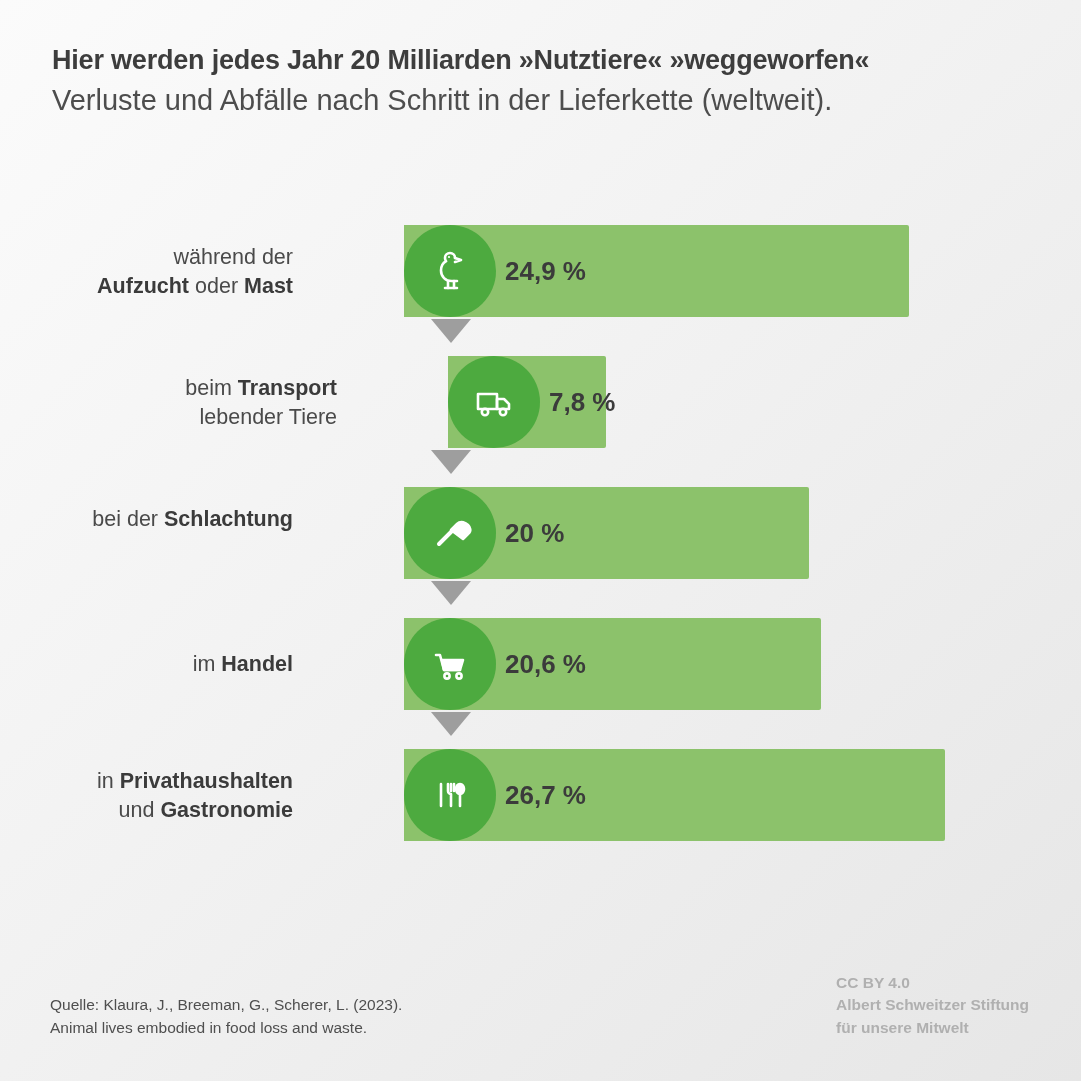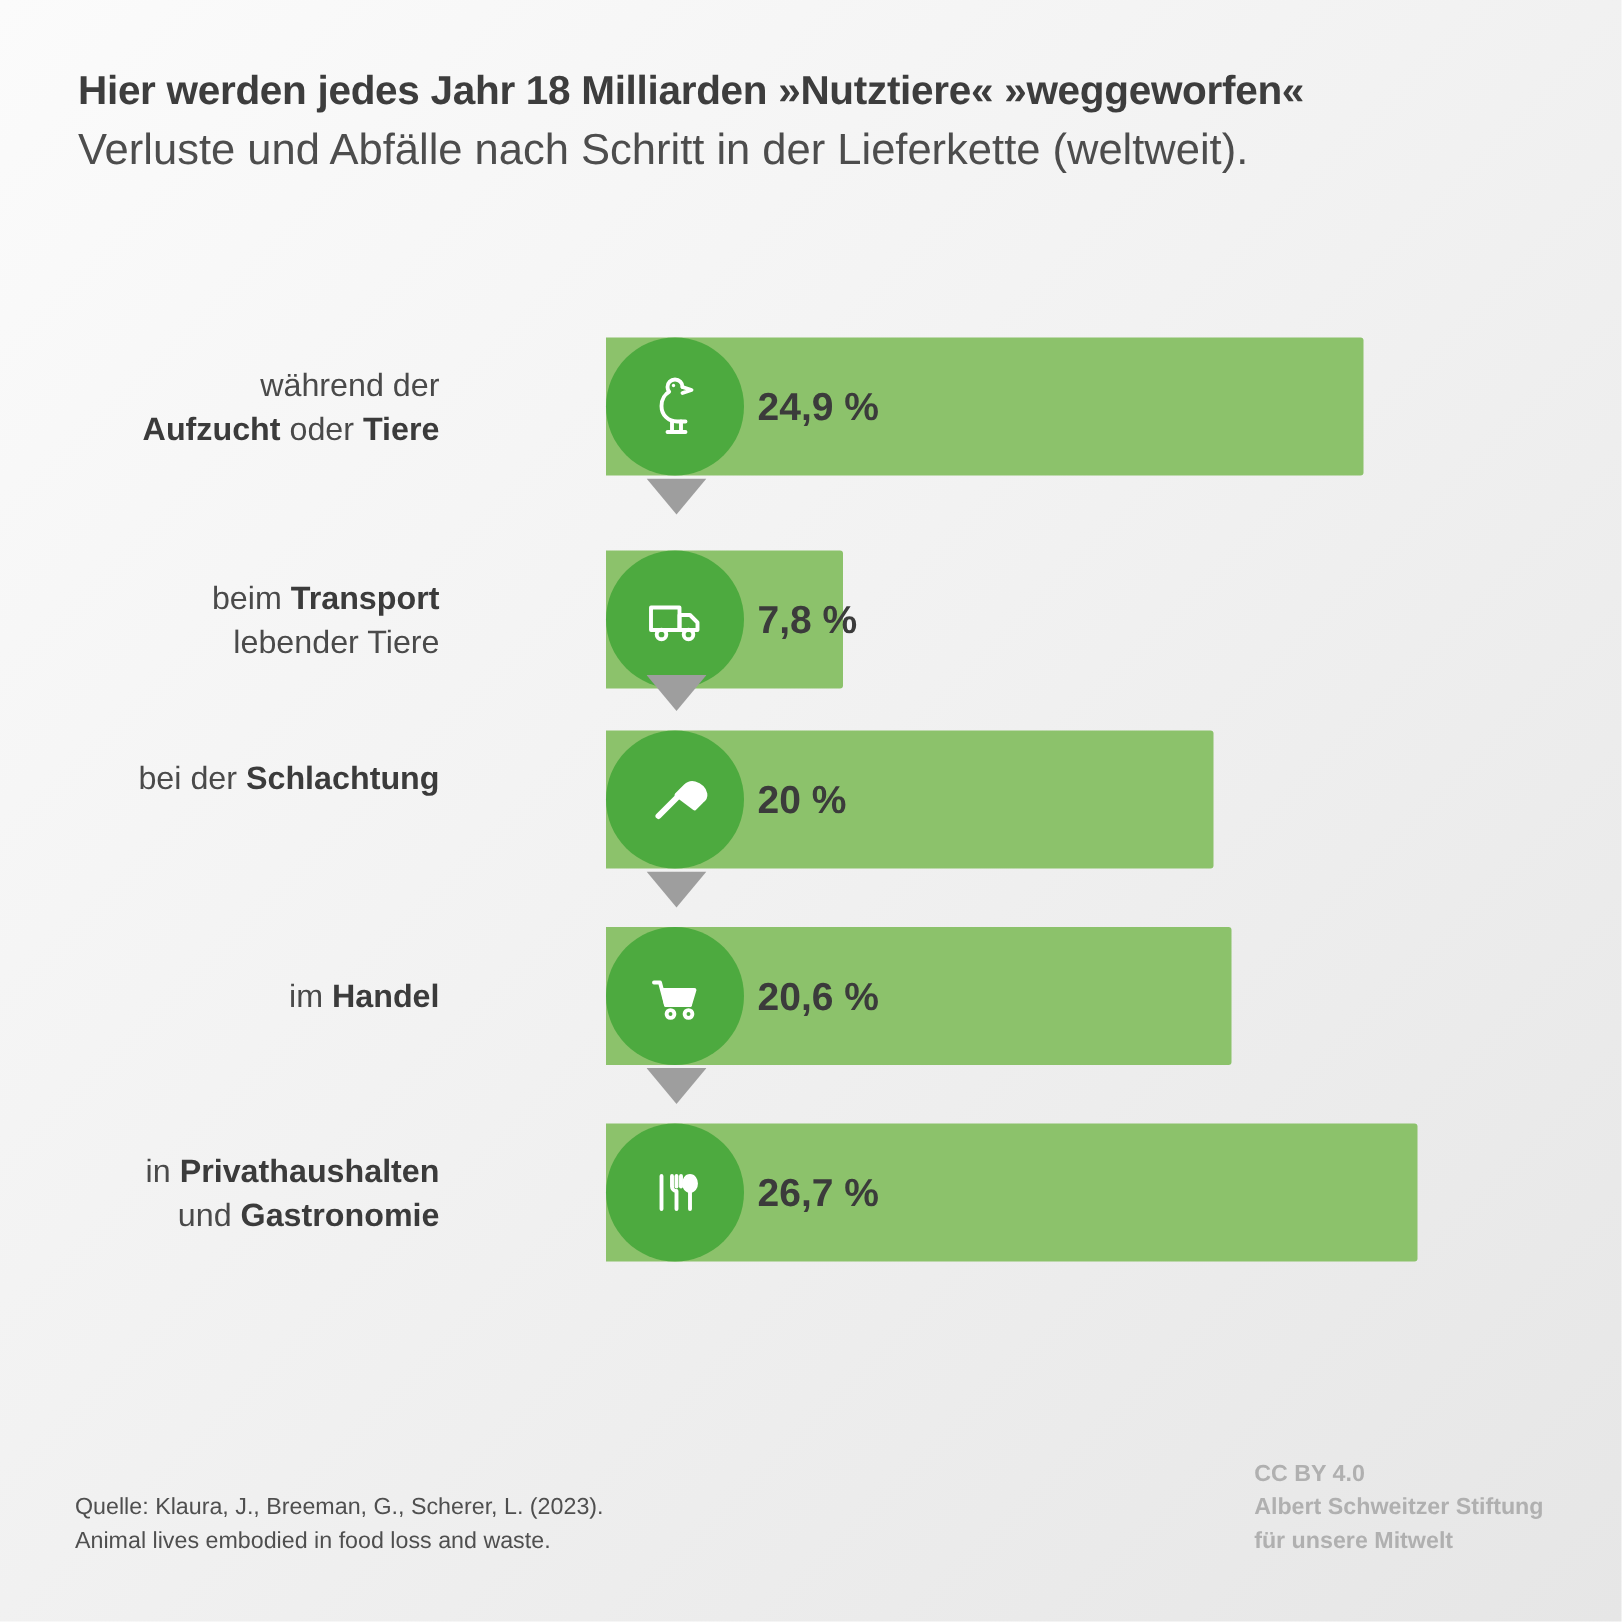--- a/index.html
+++ b/index.html
@@ -123,50 +123,50 @@
     font-size: 15.5px;
     line-height: 1.45;
     color: #b0b0b0;
     font-weight: bold;
   }
 </style>
 </head>
 <body>
 
 <div class="header">
-  <h1 class="title">Hier werden jedes Jahr 18 Milliarden »Nutztiere« »weggeworfen«</h1>
+  <h1 class="title">Hier werden jedes Jahr 20 Milliarden »Nutztiere« »weggeworfen«</h1>
   <h2 class="subtitle">Verluste und Abfälle nach Schritt in der Lieferkette (weltweit).</h2>
 </div>
 
 <div class="chart">
 
   <div class="row" style="top:20px;">
     <div class="row-label" style="top:18px;">
       <div><span>während der</span></div>
-      <div><b>Aufzucht</b><span> oder </span><b>Tiere</b></div>
+      <div><b>Aufzucht</b><span> oder </span><b>Mast</b></div>
     </div>
     <div class="bar" style="width: 504.528px; background: rgb(140, 194, 107);"></div>
     <div class="icon-circle" style="background: rgb(77, 170, 63);">
       <svg width="52" height="52" viewBox="0 0 52 52" fill="none" stroke="#ffffff" stroke-width="2.6" stroke-linecap="round" stroke-linejoin="round">
         <path d="M31 13c0-2.8-2.2-5-5-5s-5 2.2-5 5c0 1.2.4 2.3 1.1 3.2C19.6 17.6 17 21 17 25.6c0 6.2 4.6 10.4 10.5 10.4H33"></path>
         <path d="M31 13l6 2-6 2"></path>
         <circle cx="25" cy="12" r="1.1" fill="#ffffff" stroke="none"></circle>
         <path d="M24 36v7M30 36v7"></path>
         <path d="M21 43h6M27 43h6"></path>
       </svg>
     </div>
     <div class="bar-value">24,9 %</div>
   </div>
   <div class="arrow" style="top:114px;">
     <svg width="40" height="26" viewBox="0 0 40 26">
         <polygon points="0,0 40,0 20,24" fill="#9e9e9e"></polygon>
       </svg>
   </div>
 
-  <div class="row" style="top:162px;">
+  <div class="row" style="top:151px;margin-left:44px;">
     <div class="row-label" style="top:18px;">
       <div><span>beim </span><b>Transport</b></div>
       <div><span>lebender Tiere</span></div>
     </div>
     <div class="bar" style="width: 158.045px; background: rgb(140, 194, 107);"></div>
     <div class="icon-circle" style="background: rgb(77, 170, 63);">
       <svg width="52" height="52" viewBox="0 0 52 52" fill="none" stroke="#ffffff" stroke-width="2.6" stroke-linecap="round" stroke-linejoin="round">
         <path d="M10 18h19v15H10z"></path>
         <path d="M29 23h7l5 5v5h-12z"></path>
         <circle cx="17" cy="36" r="3.2"></circle>

